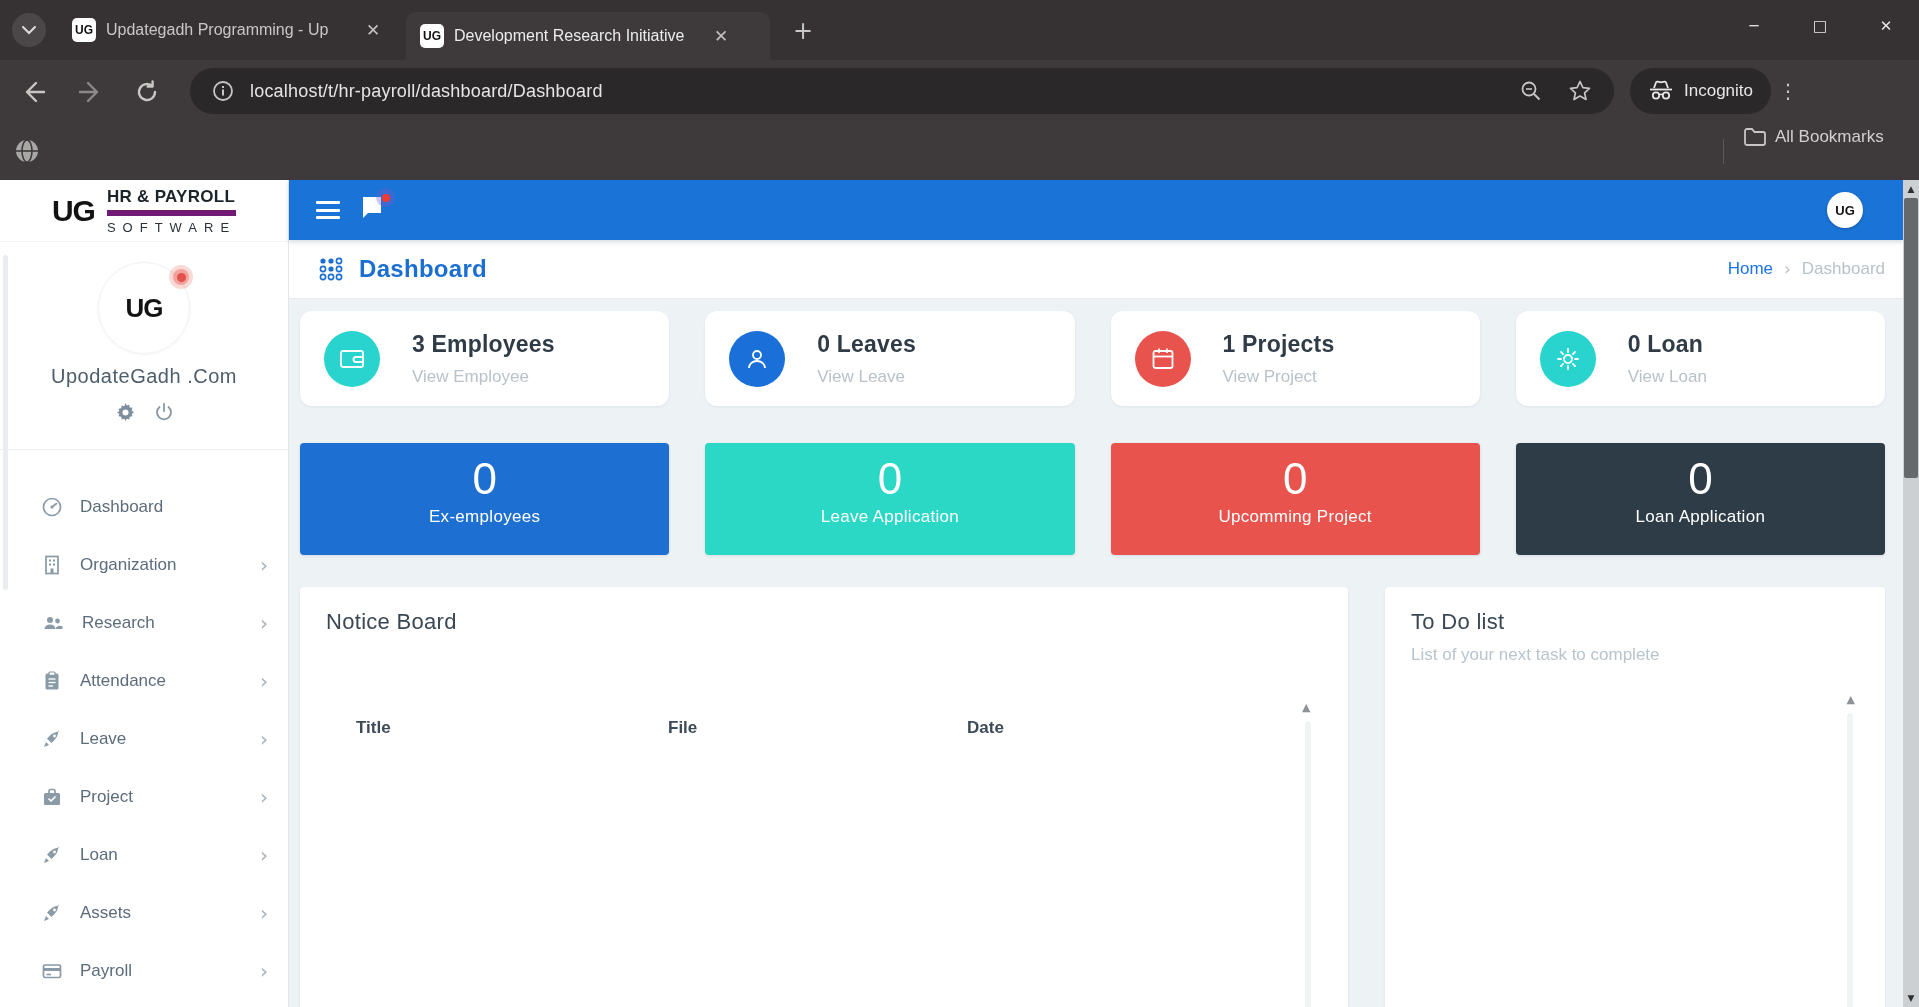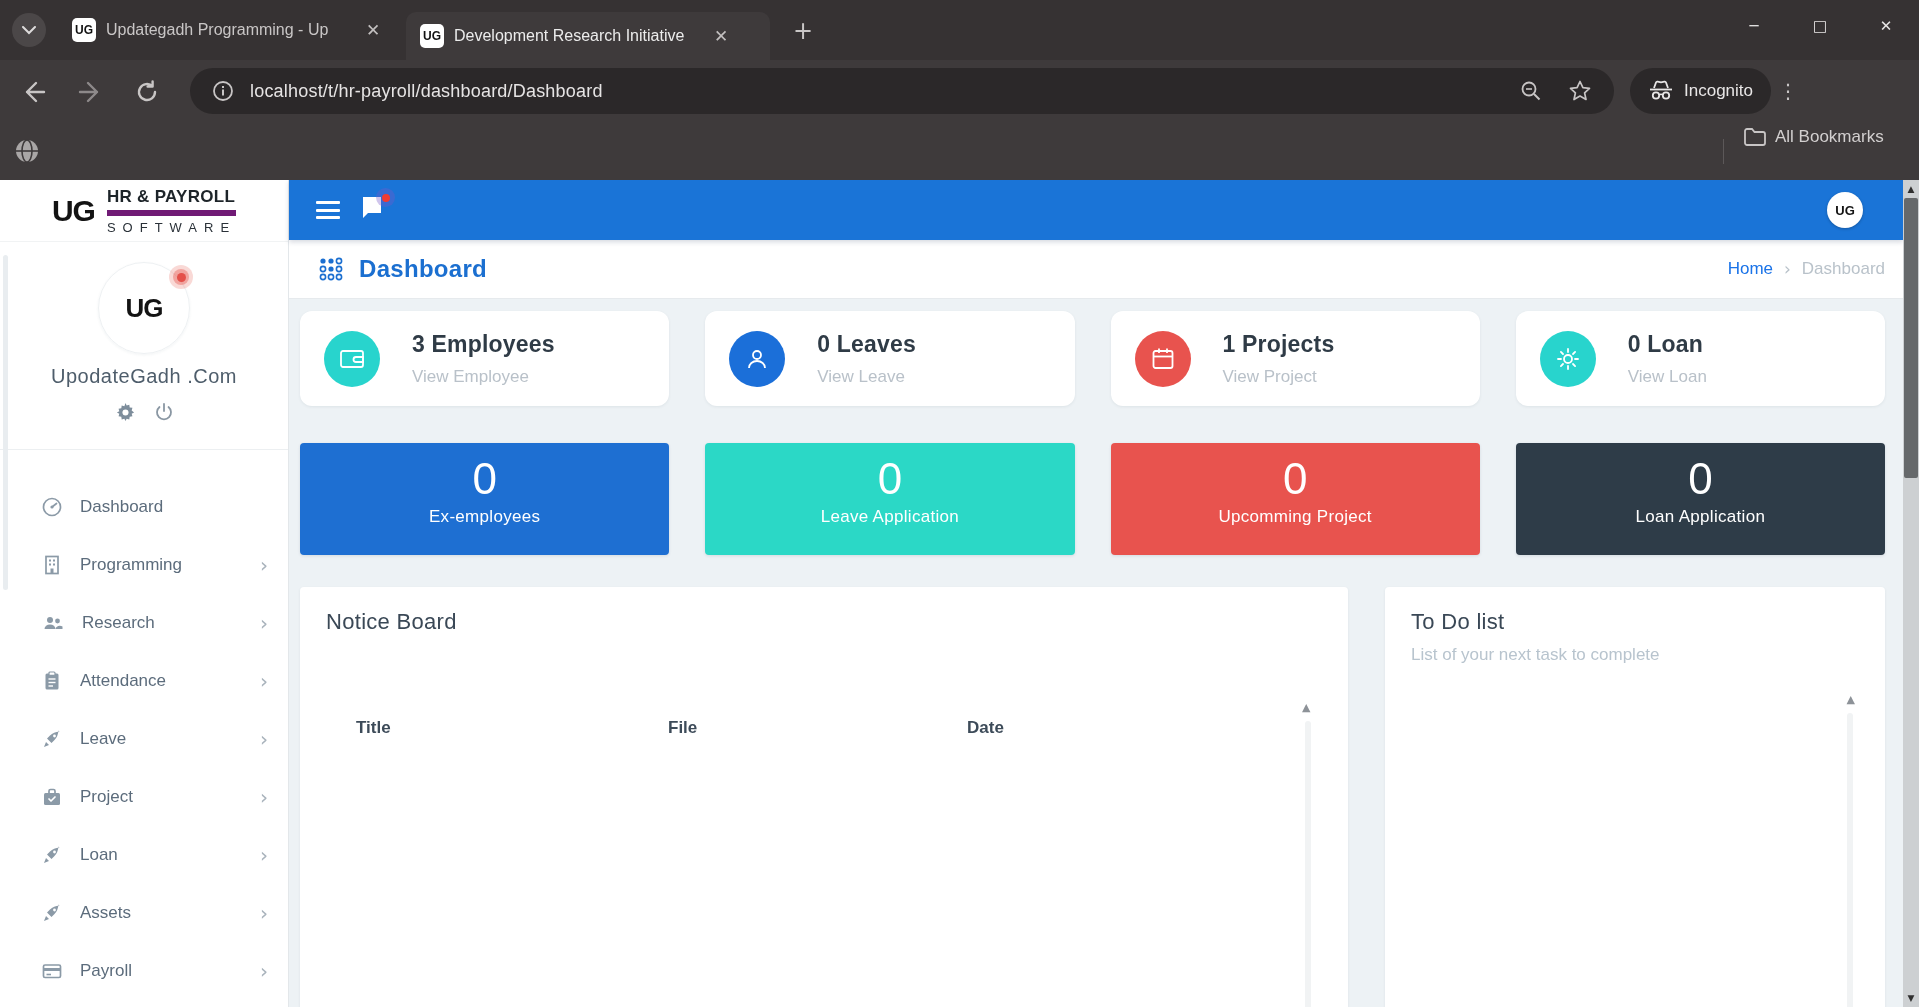--- a/index.html
+++ b/index.html
@@ -288,21 +288,21 @@
           <span>
               <svg width="20" height="20" viewBox="0 0 20 20">
                 <rect x="4" y="1.5" width="12" height="17" fill="none" stroke="#8b9aa7" stroke-width="1.7"></rect>
                 <rect x="7" y="4.5" width="2" height="2" fill="#8b9aa7"></rect>
                 <rect x="11" y="4.5" width="2" height="2" fill="#8b9aa7"></rect>
                 <rect x="7" y="8.5" width="2" height="2" fill="#8b9aa7"></rect>
                 <rect x="11" y="8.5" width="2" height="2" fill="#8b9aa7"></rect>
                 <rect x="8.5" y="13.5" width="3" height="5" fill="#8b9aa7"></rect>
               </svg>
             </span>
-          <span class="mlabel">Programming</span>
+          <span class="mlabel">Organization</span>
           <span class="chev">›</span>
         </div>
         <div class="menuitem">
           <span>
               <svg width="22" height="20" viewBox="0 0 22 20">
                 <circle cx="8" cy="7" r="3" fill="#8b9aa7"></circle>
                 <circle cx="15.5" cy="8" r="2.4" fill="#8b9aa7"></circle>
                 <path d="M2.5 16 a5.5 4.5 0 0 1 11 0 z" fill="#8b9aa7"></path>
                 <path d="M13.5 16 a4.2 3.6 0 0 1 7 -2.4 v2.4 z" fill="#8b9aa7"></path>
               </svg>

